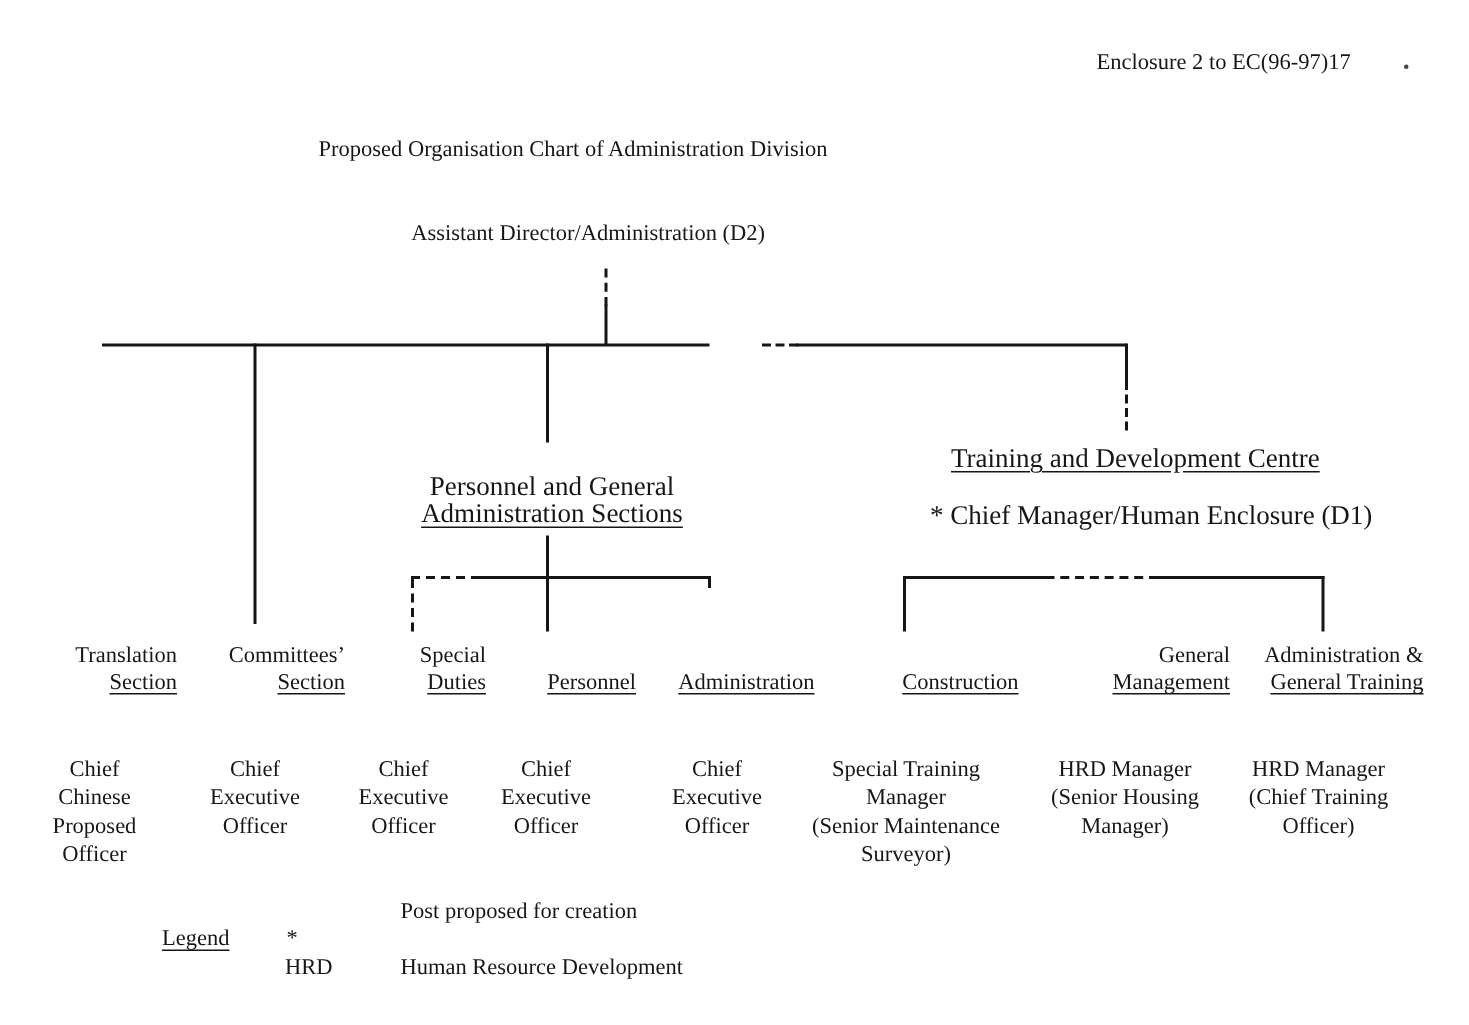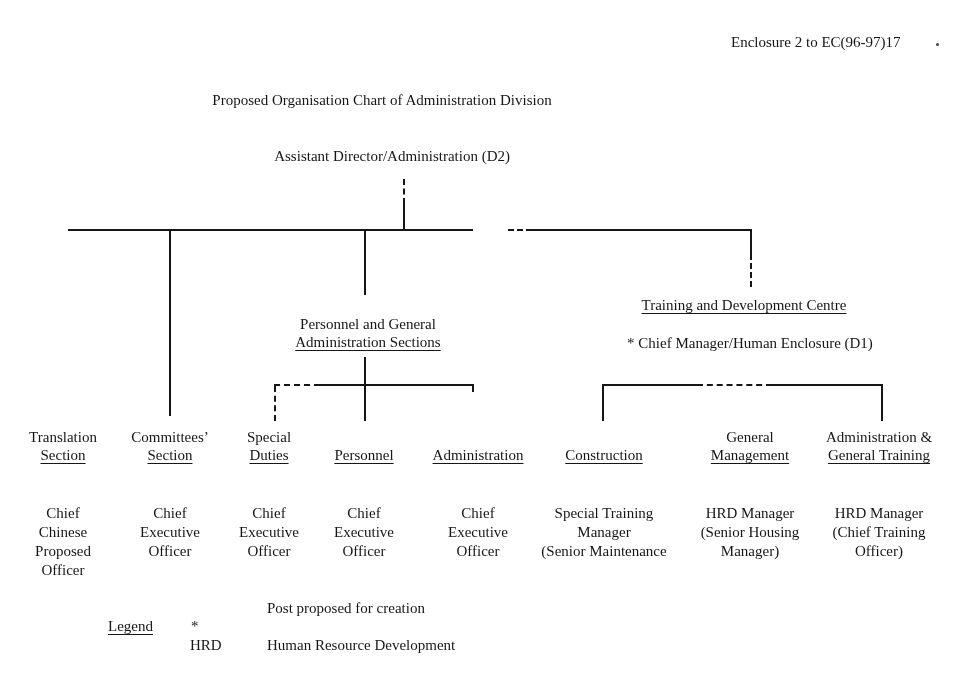--- a/index.html
+++ b/index.html
@@ -13,24 +13,24 @@
   .u{text-decoration:underline;text-underline-offset:3px;}
   .nw{white-space:nowrap;}
   .ctr{text-align:center;}
   .fs{font-size:15px;}
   
   .ln{position:absolute;background:#161616;}
   .dh{position:absolute;height:0;border-top:2px dashed #161616;background:none;}
   .dv{position:absolute;width:0;border-left:2px dashed #161616;background:none;}
   
   .col{position:absolute;top:428px;text-align:center;}
-  .lline{height:18px;line-height:18px;font-size:15px;white-space:nowrap;}
+  .lline{height:18px;line-height:18px;font-size:15px;white-space:nowrap;text-align:right;}
   .gap{height:40px;}
   .pline{height:19px;line-height:19px;font-size:15px;white-space:nowrap;}
-  .grp-line{height:18px;line-height:18px;font-size:15px;white-space:nowrap;text-align:center;}
+  .grp-line{height:18px;line-height:18px;font-size:18px;white-space:nowrap;text-align:center;}
   .dot{position:absolute;width:3px;height:3px;background:#444;border-radius:50%;}
 </style>
 </head>
 <body>
 
 <div class="abs b fs nw" style="left:731px;top:34px;">Enclosure 2 to EC(96-97)17</div>
 <div class="dot" style="left:936px;top:43px;"></div>
 <div class="abs b fs nw ctr" style="left:132px;top:92px;width:500px;">Proposed Organisation Chart of Administration Division</div>
 
 <div class="abs fs nw ctr" style="left:250px;top:148px;width:260px;text-align:right;">Assistant Director/Administration (D2)</div>
@@ -117,20 +117,21 @@
   <div class="pline"></div>
 </div>
 
 <div class="col" style="left:529px;width:150px;">
   <div class="lline"></div>
   <div class="lline"><span class="u">Construction</span></div>
   <div class="gap"></div>
   <div class="pline">Special Training</div>
   <div class="pline">Manager</div>
   <div class="pline">(Senior Maintenance</div>
+  <div class="pline">Surveyor)</div>
 </div>
 
 <div class="col" style="left:680px;width:140px;">
   <div class="lline">General</div>
   <div class="lline"><span class="u">Management</span></div>
   <div class="gap"></div>
   <div class="pline">HRD Manager</div>
   <div class="pline">(Senior Housing</div>
   <div class="pline">Manager)</div>
   <div class="pline"></div>

